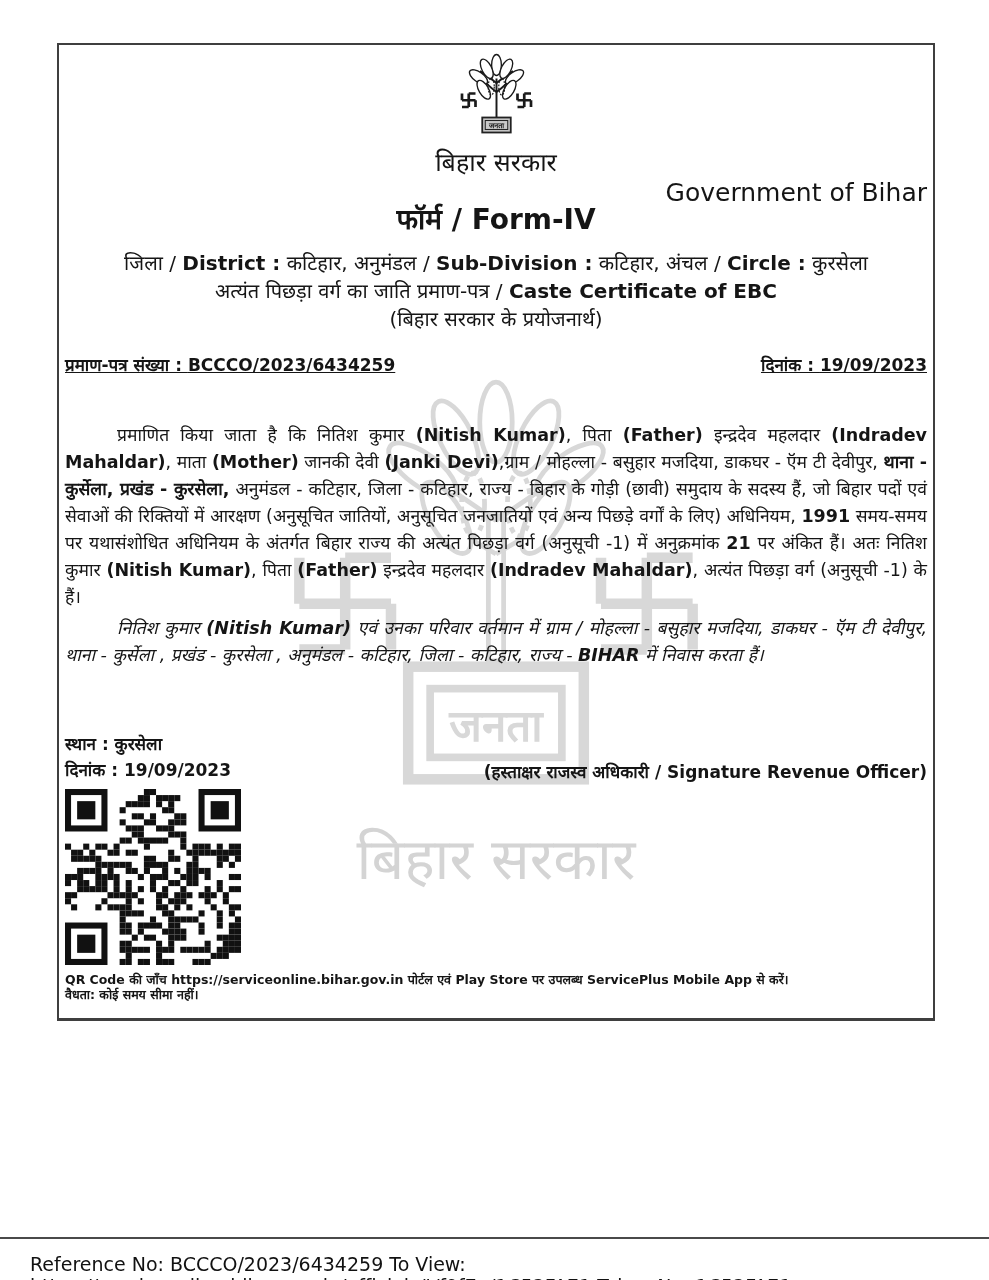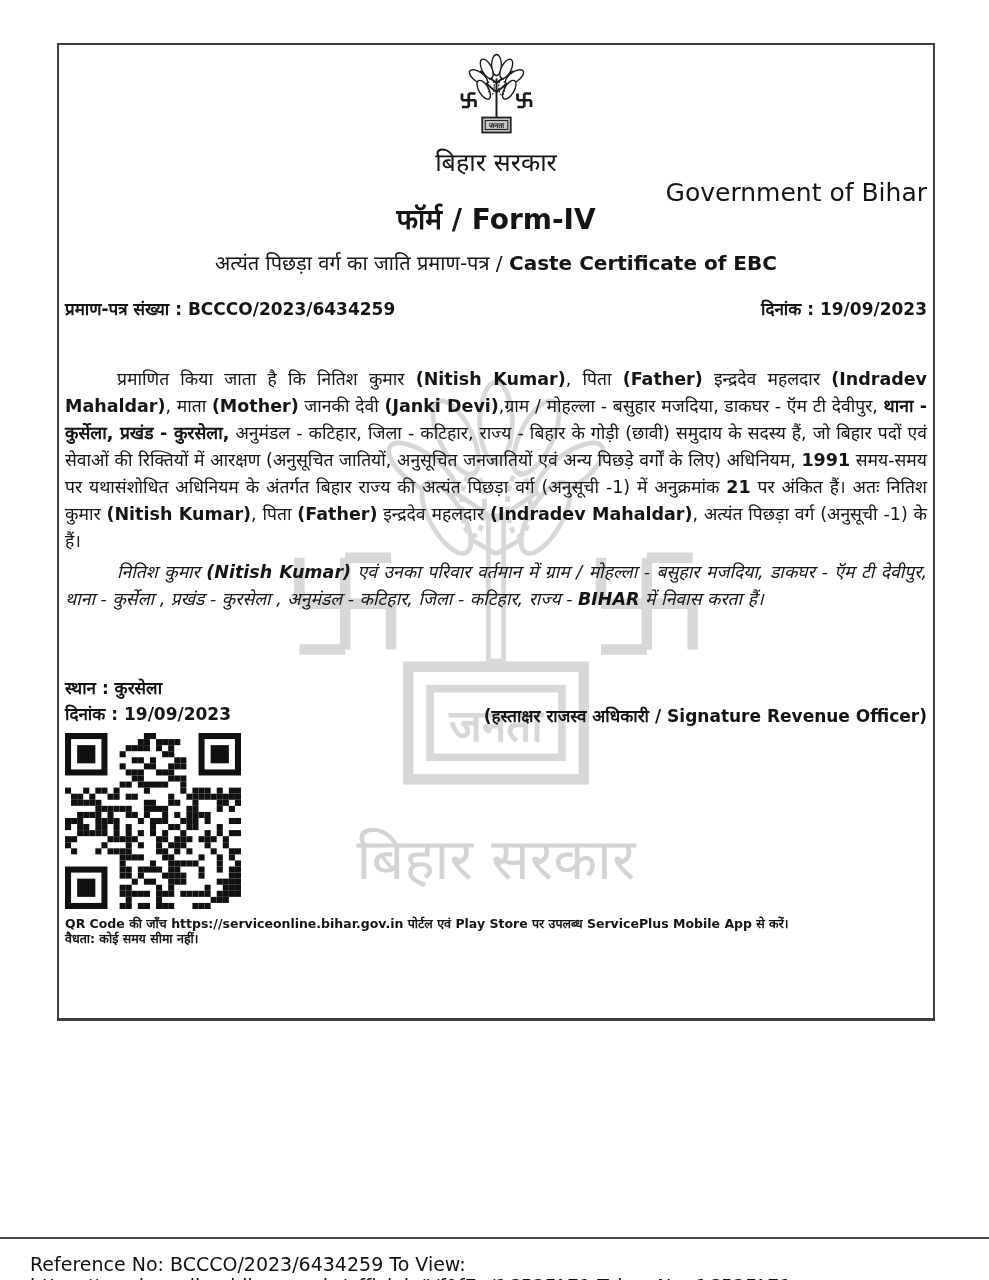--- a/index.html
+++ b/index.html
@@ -30,21 +30,21 @@
   .emblem-wrap { margin-top:8px; text-align:center; height:84px; }
   .emblem-wrap svg { height:84px; }
 
   .org-hi   { margin-top:12px; text-align:center; font-size:25px; line-height:28px; }
   .org-en   { margin-top:2px;  text-align:right; font-size:25px; line-height:28px; font-weight:normal; }
   .form-line{ text-align:center; font-size:28px; line-height:26px; font-weight:bold; }
 
   .district-block { margin-top:16px; text-align:center; font-size:20px; line-height:28px; }
 
   .meta-row { margin-top:20px; display:flex; justify-content:space-between;
-              font-size:17px; line-height:24px; font-weight:bold; }
+              font-size:17px; line-height:24px; font-weight:bold;text-decoration:underline; }
 
   .para { margin:0; font-size:17.5px; line-height:27px; text-align:justify; text-indent:52px; }
   .para1 { margin-top:45px; }
   .para2 { margin-top:4px;font-style:italic; }
 
   .sign-row { margin-top:62px; display:flex; justify-content:space-between; align-items:flex-end;
               font-size:17px; font-weight:bold; }
   .place-date div { line-height:26px; }
   .signature { font-size:17px; }
 
@@ -140,21 +140,23 @@
           <rect x="35" y="90" width="30" height="12" fill="none" stroke="#222" stroke-width="1.4"></rect>
           <text x="50" y="100" font-size="9.5" font-weight="bold" fill="#111" text-anchor="middle">जनता</text>
         </svg>
       </div>
 
       <div class="org-hi">बिहार सरकार</div>
       <div class="org-en">Government of Bihar</div>
       <div class="form-line">फॉर्म / Form-IV</div>
 
       <div class="district-block">
+        <div><span>जिला / </span><b>District :</b><span> कटिहार, अनुमंडल / </span><b>Sub-Division :</b><span> कटिहार, अंचल / </span><b>Circle :</b><span> कुरसेला</span></div>
         <div><span>अत्यंत पिछड़ा वर्ग का जाति प्रमाण-पत्र / </span><b>Caste Certificate of EBC</b></div>
+        <div>(बिहार सरकार के प्रयोजनार्थ)</div>
       </div>
 
       <div class="meta-row">
         <div><span>प्रमाण-पत्र संख्या : </span><b>BCCCO/2023/6434259</b></div>
         <div><span>दिनांक : </span><b>19/09/2023</b></div>
       </div>
 
       <p class="para para1"><span>प्रमाणित किया जाता है कि नितिश कुमार </span><b>(Nitish Kumar)</b><span>, पिता </span><b>(Father)</b><span> इन्द्रदेव महलदार </span><b>(Indradev Mahaldar)</b><span>, माता </span><b>(Mother)</b><span> जानकी देवी </span><b>(Janki Devi)</b><span>,ग्राम / मोहल्ला - बसुहार मजदिया, डाकघर - ऍम टी देवीपुर, </span><b>थाना - कुर्सेला, प्रखंड - कुरसेला,</b><span> अनुमंडल - कटिहार, जिला - कटिहार, राज्य - बिहार के गोड़ी (छावी) समुदाय के सदस्य हैं, जो बिहार पदों एवं सेवाओं की रिक्तियों में आरक्षण (अनुसूचित जातियों, अनुसूचित जनजातियों एवं अन्य पिछड़े वर्गों के लिए) अधिनियम, </span><b>1991</b><span> समय-समय पर यथासंशोधित अधिनियम के अंतर्गत बिहार राज्य की अत्यंत पिछड़ा वर्ग (अनुसूची -1) में अनुक्रमांक </span><b>21</b><span> पर अंकित हैं। अतः नितिश कुमार </span><b>(Nitish Kumar)</b><span>, पिता </span><b>(Father)</b><span> इन्द्रदेव महलदार </span><b>(Indradev Mahaldar)</b><span>, अत्यंत पिछड़ा वर्ग (अनुसूची -1) के हैं।</span></p>
       <p class="para para2"><span>नितिश कुमार </span><b>(Nitish Kumar)</b><span> एवं उनका परिवार वर्तमान में ग्राम / मोहल्ला - बसुहार मजदिया, डाकघर - ऍम टी देवीपुर, थाना - कुर्सेला , प्रखंड - कुरसेला , अनुमंडल - कटिहार, जिला - कटिहार, राज्य - </span><b>BIHAR</b><span> में निवास करता हैं।</span></p>
 

